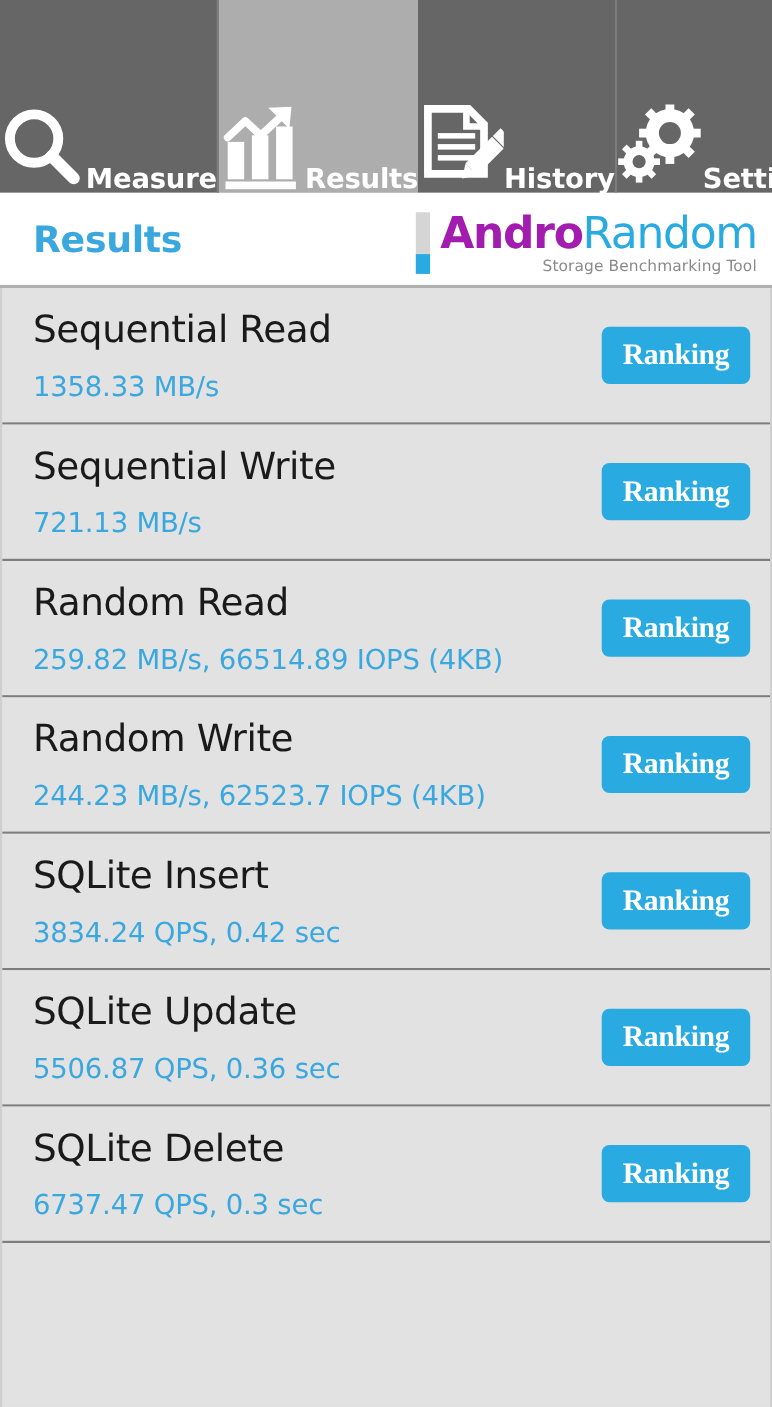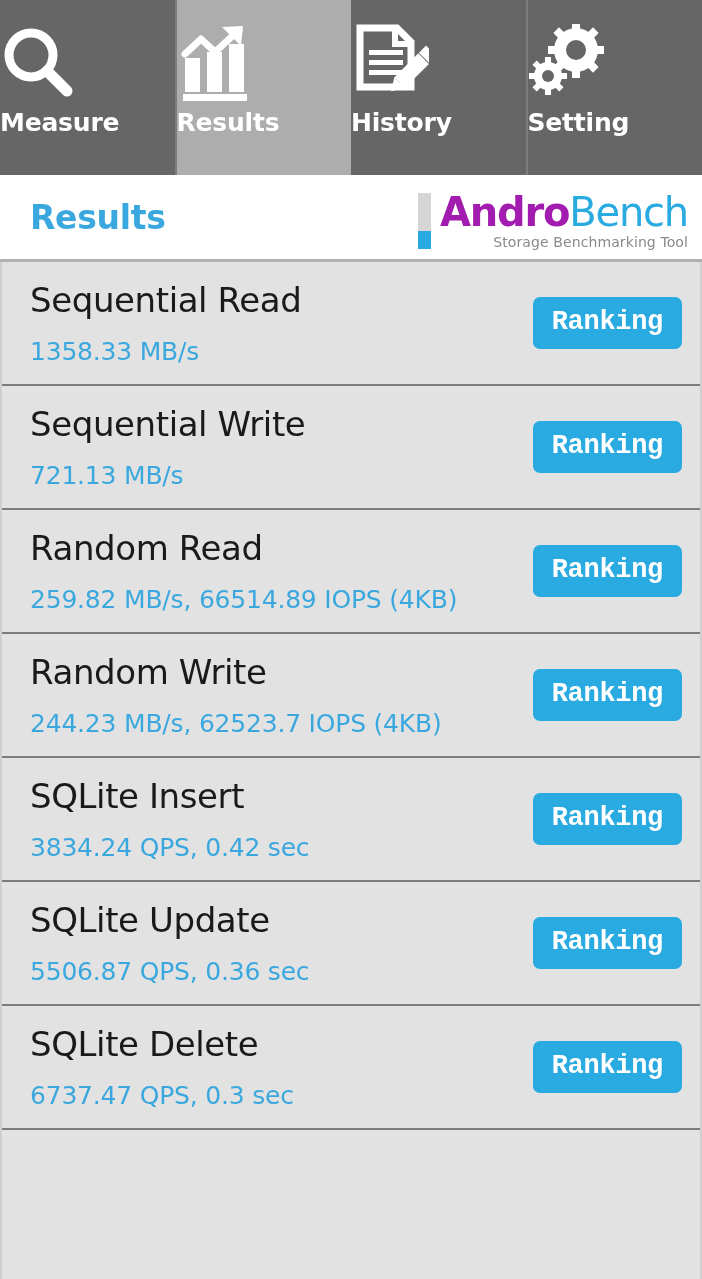--- a/index.html
+++ b/index.html
@@ -23,22 +23,22 @@
   
   .tabbar {
     height: 175px;
     flex: 0 0 175px;
     display: flex;
     background: #666666;
   }
   .tab {
     flex: 1 1 0;
     display: flex;
-    flex-direction: column;
-    align-items: flex-start;
+    flex-direction: row;
+    align-items: flex-end;
     justify-content: flex-start;
     padding-top: 22px;
     background: #666666;
     border-right: 2px solid #7d7d7d;
     position: relative;
   }
   .tab:last-child { border-right: none; }
   .tab.active {
     background: #adadad;
     border-right: none;
@@ -156,21 +156,21 @@
     background: #29abe2;
     color: #ffffff;
     font-size: 27px;
     font-weight: bold;
     border: none;
     border-radius: 7px;
     padding: 12px 19px 13px 19px;
     letter-spacing: -0.3px;
     line-height: 1;
     cursor: pointer;
-    font-family: Liberation Mono, monospace;
+    font-family: Liberation Serif, serif;
   }
   .filler { flex: 1 1 auto; background: #e2e2e2; }
 </style>
 </head>
 <body>
 
 <div id="app">
 
   <nav class="tabbar">
 
@@ -256,21 +256,21 @@
 
   <header class="header">
     <div class="header-title">Results</div>
 
     <div class="logo">
       <div class="logo-bar">
         <div class="logo-bar-top"></div>
         <div class="logo-bar-bot"></div>
       </div>
       <div class="logo-text">
-        <div class="logo-wordmark"><span class="logo-andro">Andro</span><span class="logo-bench">Bench</span></div>
+        <div class="logo-wordmark"><span class="logo-andro">Andro</span><span class="logo-bench">Random</span></div>
         <div class="logo-sub">Storage Benchmarking Tool</div>
       </div>
     </div>
   </header>
 
   <main class="list">
 
     <div class="row">
       <div class="row-texts">
         <div class="row-title">Sequential Read</div>

